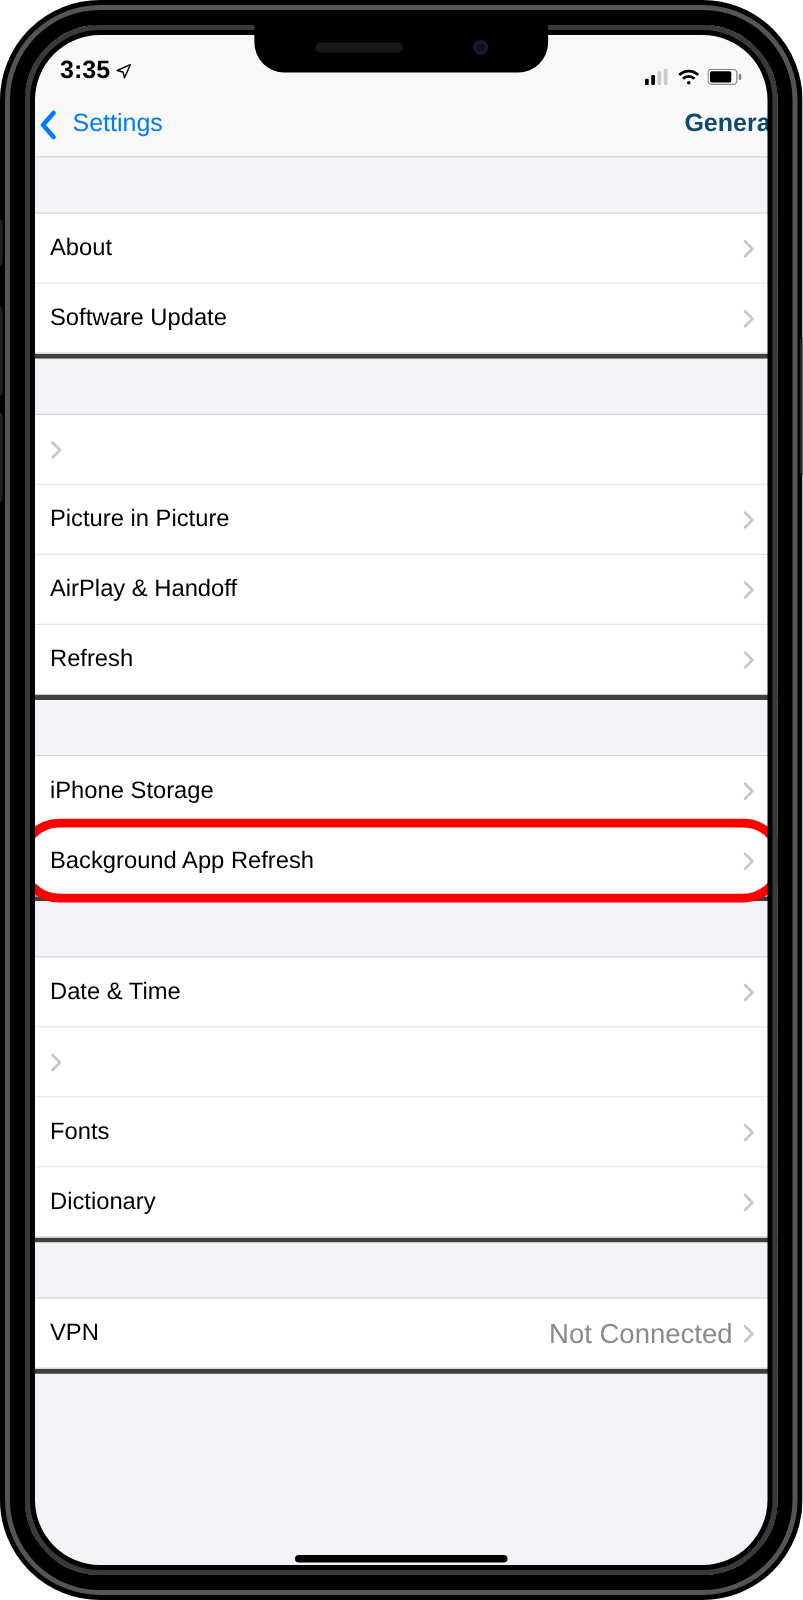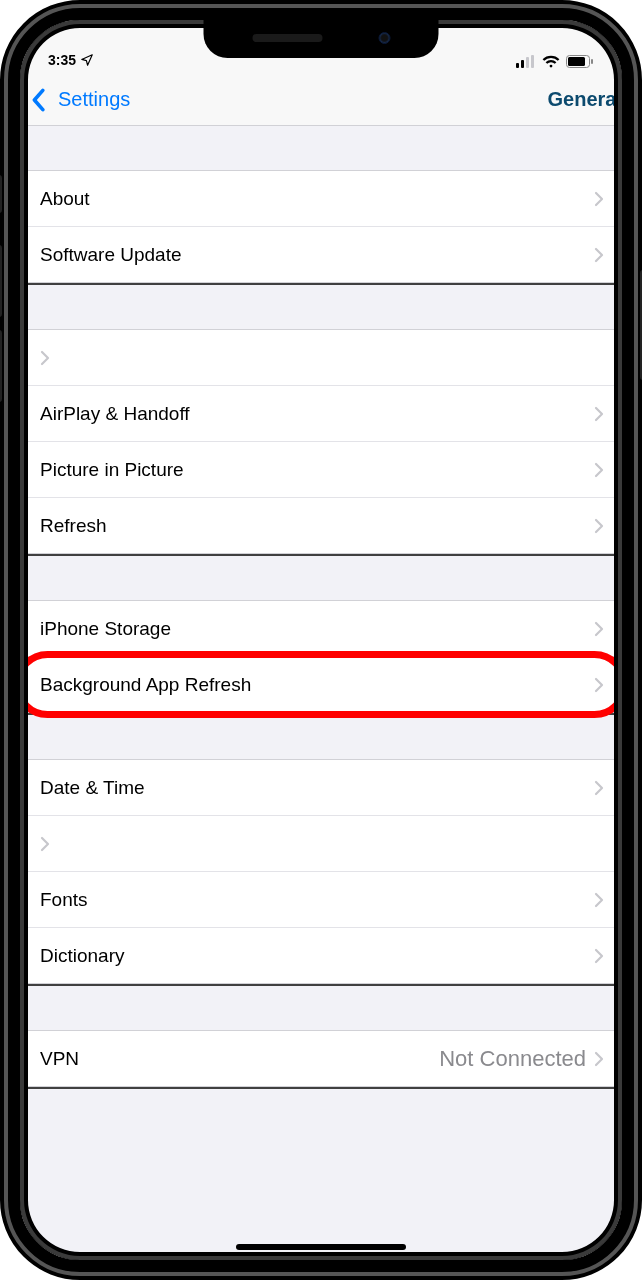--- a/index.html
+++ b/index.html
@@ -64,21 +64,21 @@
 
   
   .status-bar {
     height: 54px;
     display: flex;
     justify-content: space-between;
     align-items: flex-end;
     padding: 0 28px 6px 28px;
     background:#f8f8f8;
   }
-  .status-left { display:flex; align-items:center; gap:4px; font-size:14px; font-weight:600;text-align:right; }
+  .status-left { display:flex; align-items:center; gap:4px; font-size:20px; font-weight:600;text-align:right; }
   .status-right { display:flex; align-items:center; gap:6px; }
   .location-arrow svg, .wifi-icon svg, .battery-icon svg, .signal-icon svg { display:block; }
 
   
   .nav-bar {
     height: 52px;
     display: flex;
     align-items: center;
     background: #f8f8f8;
     border-bottom: 1px solid #d1d1d6;
@@ -103,21 +103,21 @@
   .cell {
     background:#fff;
     height: 56px;
     display:flex;
     align-items:center;
     padding: 0 18px 0 20px;
     border-bottom: 1px solid #e3e3e8;
     position:relative;
   }
   .cell:first-of-type-in-group { border-top:1px solid #d1d1d6; }
-  .group { border-top:1px solid #d1d1d6; border-bottom:2px solid #404040; }
+  .group { border-top:1px solid #d1d1d6; border-bottom:4px solid #404040; }
   .group .cell:last-child { border-bottom:1px solid #d1d1d6; }
   .cell-label { font-size:19px; color:#000; flex:1; }
   .cell-value { font-size:22px; color:#8a8a8e; margin-right:8px; }
   .disclosure svg { display:block; }
 
   .highlight-ring {
     position:absolute;
     left:-6px; right:-6px; top:-6px; bottom:-6px;
     border: 7px solid #ff0000;
     border-radius: 34px;
@@ -219,29 +219,29 @@
       <div class="group-gap"></div>
       <div class="group">
         <div class="cell">
           <span class="disclosure">
             <svg width="10" height="16" viewBox="0 0 10 16">
               <path d="M2 2 L8 8 L2 14" fill="none" stroke="#c7c7cc" stroke-width="2.2" stroke-linecap="round" stroke-linejoin="round"></path>
             </svg>
           </span>
         </div>
         <div class="cell">
+          <span class="cell-label">Picture in Picture</span>
+          <span class="disclosure">
+            <svg width="10" height="16" viewBox="0 0 10 16">
+              <path d="M2 2 L8 8 L2 14" fill="none" stroke="#c7c7cc" stroke-width="2.2" stroke-linecap="round" stroke-linejoin="round"></path>
+            </svg>
+          </span>
+        </div>
+        <div class="cell">
           <span class="cell-label">AirPlay &amp; Handoff</span>
-          <span class="disclosure">
-            <svg width="10" height="16" viewBox="0 0 10 16">
-              <path d="M2 2 L8 8 L2 14" fill="none" stroke="#c7c7cc" stroke-width="2.2" stroke-linecap="round" stroke-linejoin="round"></path>
-            </svg>
-          </span>
-        </div>
-        <div class="cell">
-          <span class="cell-label">Picture in Picture</span>
           <span class="disclosure">
             <svg width="10" height="16" viewBox="0 0 10 16">
               <path d="M2 2 L8 8 L2 14" fill="none" stroke="#c7c7cc" stroke-width="2.2" stroke-linecap="round" stroke-linejoin="round"></path>
             </svg>
           </span>
         </div>
         <div class="cell">
           <span class="cell-label">Refresh</span>
           <span class="disclosure">
             <svg width="10" height="16" viewBox="0 0 10 16">

